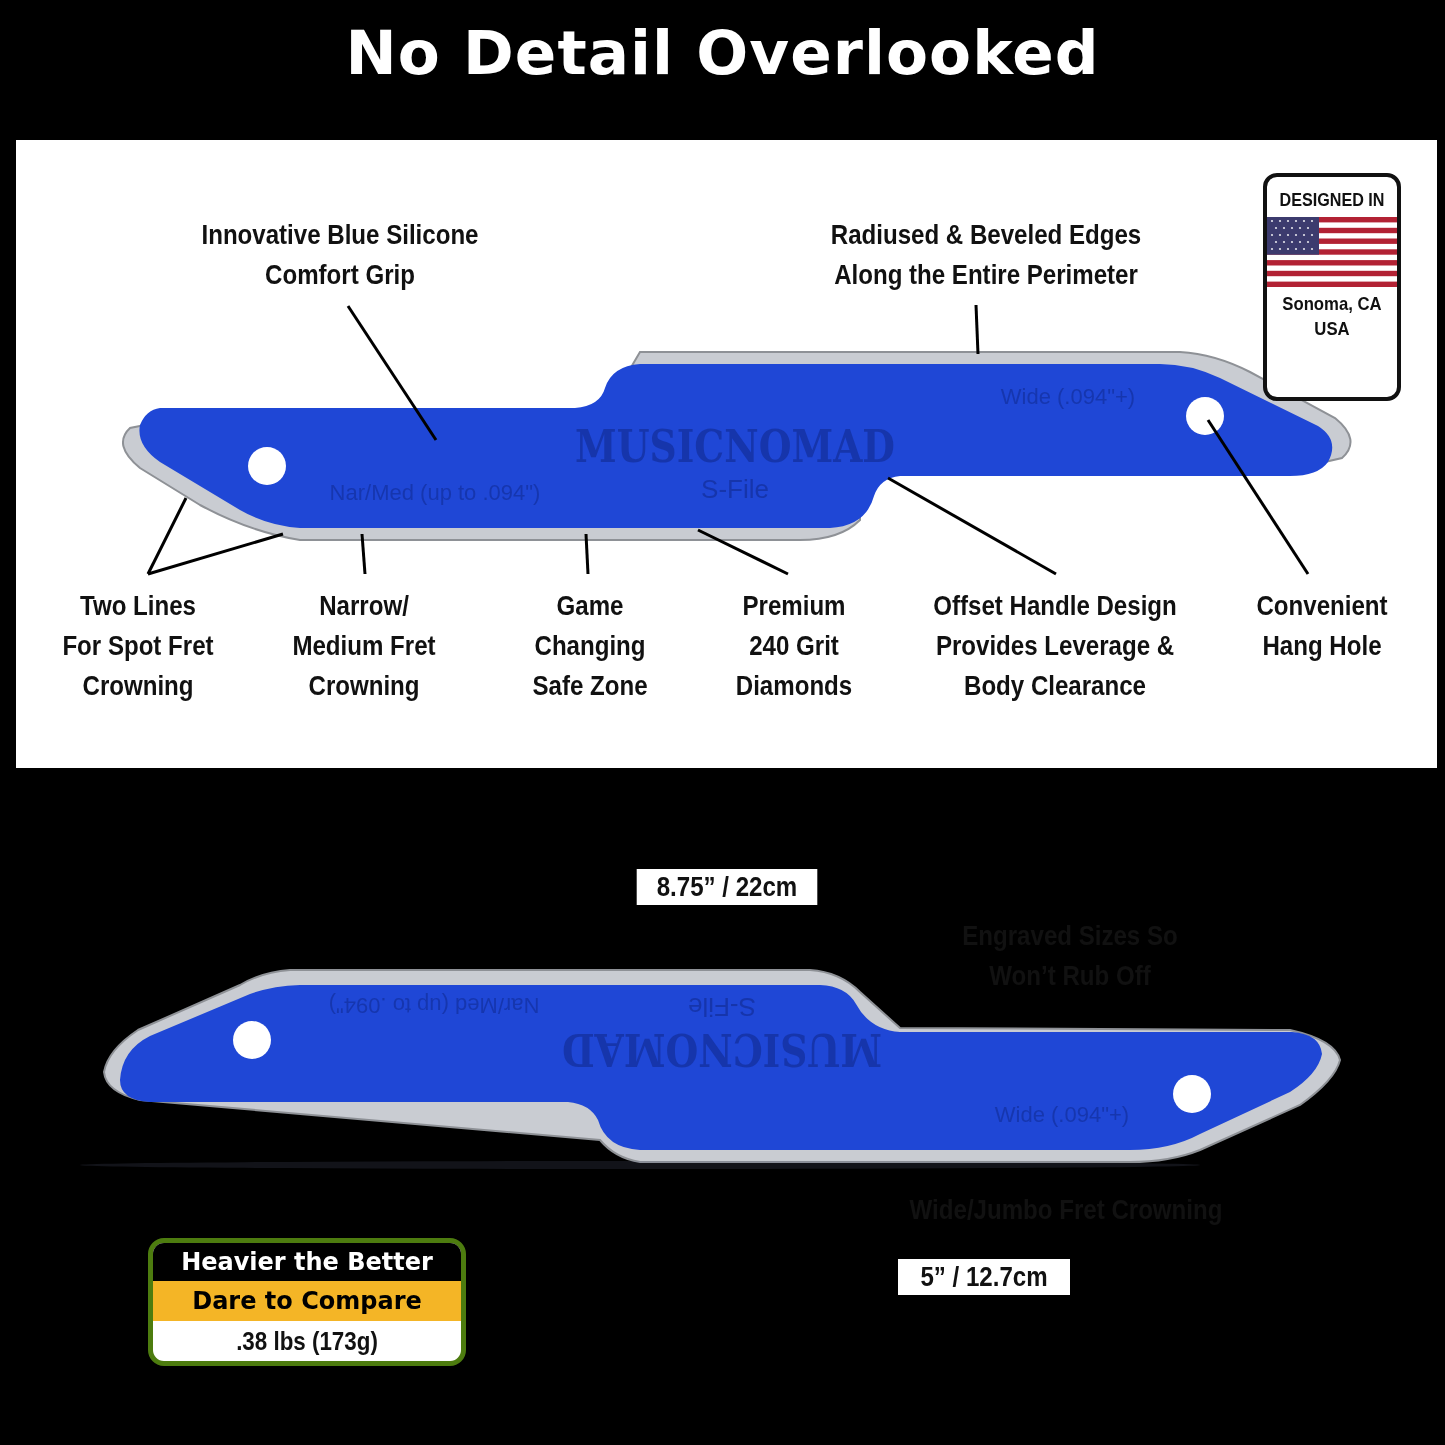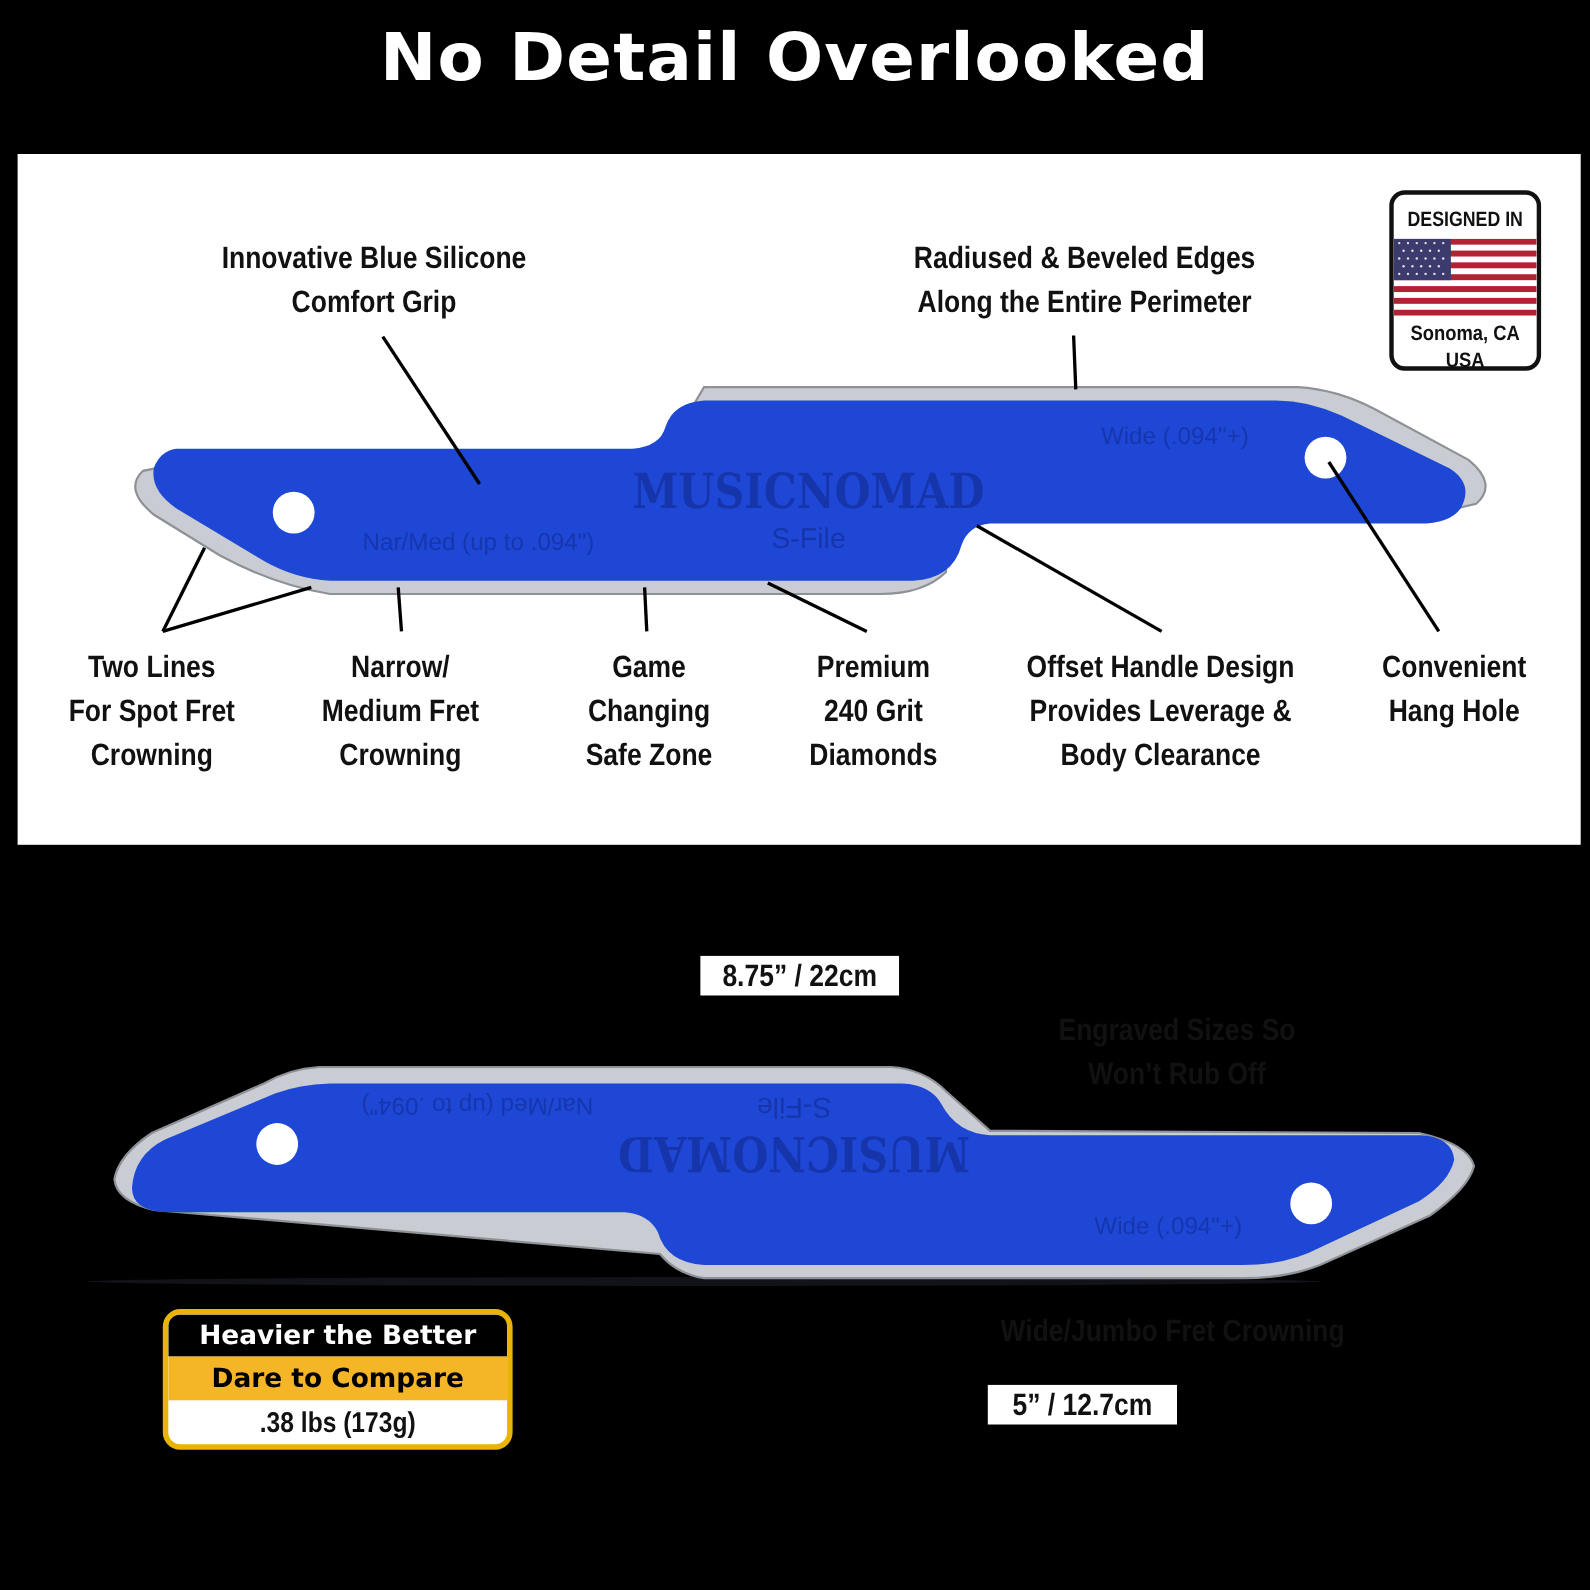--- a/index.html
+++ b/index.html
@@ -20,37 +20,37 @@
   .label {
     position: absolute; text-align: center; color: #111;
     font-weight: bold; font-size: 28px; line-height: 40px;
     transform: scaleX(0.86); transform-origin: center top; white-space: nowrap;
   }
   .label .ln { display: block; }
 
   svg.art { position: absolute; left: 0; top: 0; }
 
   .badge-usa {
-    position: absolute; left: 1263px; top: 173px; width: 138px; height: 164px;
+    position: absolute; left: 1263px; top: 173px; width: 138px; height: 228px;
     border: 4px solid #111; border-radius: 14px; background: #fff;
     text-align: center;
   }
   .badge-usa .designed {
     font-weight: bold; font-size: 19px; margin-top: 12px; color: #111;
     transform: scaleX(0.85); white-space: nowrap;
   }
   .badge-usa .flag { margin: 6px auto 0 auto; width: 130px; height: 70px; display: block; }
   .badge-usa .loc {
     font-weight: bold; font-size: 19px; line-height: 25px; color: #111;
     transform: scaleX(0.88); margin-top: 4px;
   }
 
   .weight-badge {
-    position: absolute; left: 148px; top: 1190px; width: 318px; height: 128px;
-    border: 5px solid #eab308; border-radius: 16px; overflow: hidden; background: #fff;
+    position: absolute; left: 148px; top: 1238px; width: 318px; height: 128px;
+    border: 5px solid #4d7c0f; border-radius: 16px; overflow: hidden; background: #fff;
   }
   .weight-badge .row1 {
     background: #000; color: #fff; height: 38px; line-height: 38px; text-align: center;
     font-family: "DejaVu Sans", sans-serif; font-weight: bold; font-size: 24px;
     transform: scaleX(1);
   }
   .weight-badge .row2 {
     background: #f4b526; color: #000000; height: 40px; line-height: 40px; text-align: center;
     font-family: "DejaVu Sans", sans-serif; font-weight: bold; font-size: 24px;
   }

